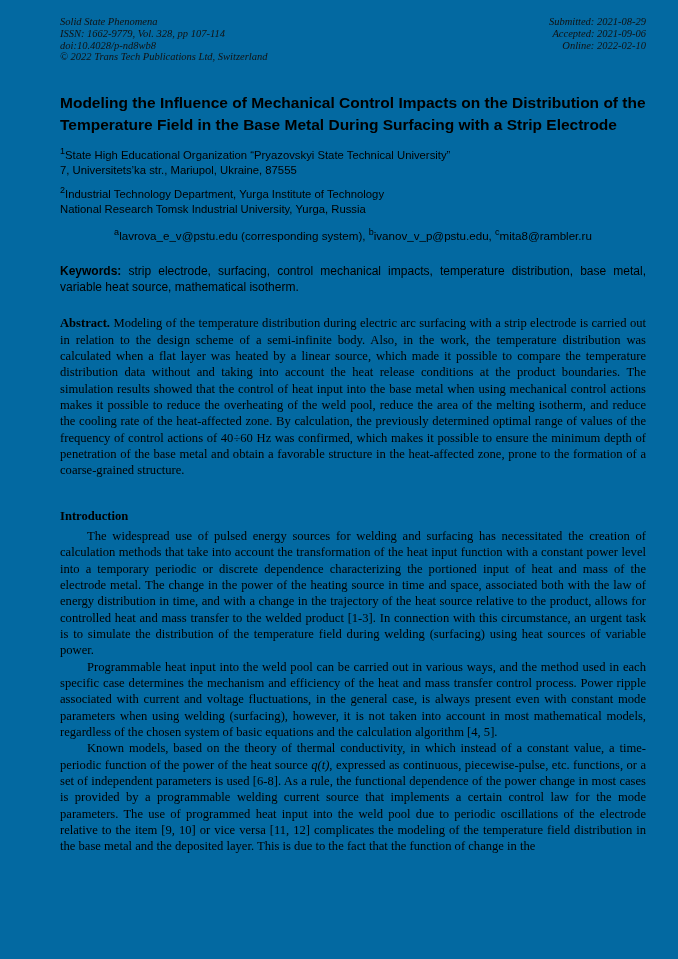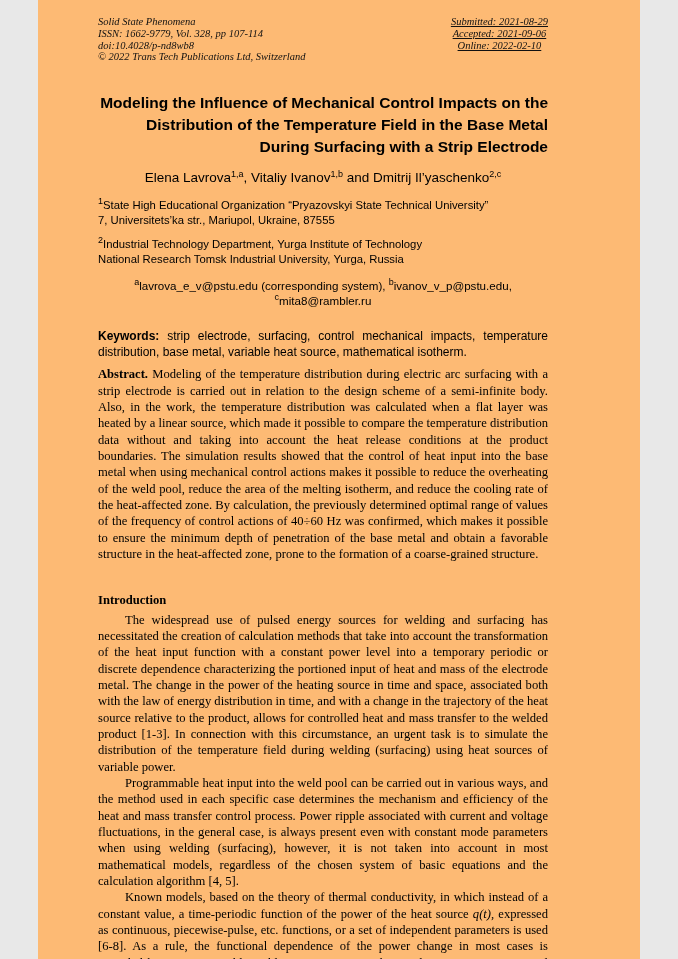--- a/index.html
+++ b/index.html
@@ -1,42 +1,42 @@
 <!DOCTYPE html>
 <html><head>
 <meta charset="utf-8">
 <style>
   html, body { margin: 0; padding: 0; background: #e8e8e8; }
   .page {
     position: relative;
-    width: 602px;
+    width: 678px;
     height: 959px;
     margin: 0 auto;
-    background: #fdba74;
+    background: #0369a1;
     box-sizing: border-box;
-    padding: 16px 92px 0 60px;
+    padding: 16px 32px 0 60px;
     color: #000;
     font-family: "Liberation Serif", serif;
     overflow: hidden;
   }
   
   .hdr {
     display: flex;
     justify-content: space-between;
     font-family: "Liberation Serif", serif;
     font-style: italic;
     font-size: 10.5px;
     line-height: 11.8px;
     color: #111;
   }
-  .hdr .right { text-align: center; text-decoration: underline; }
+  .hdr .right { text-align: right; }
   
   .title {
     margin-top: 29px;
-    text-align: right;
+    text-align: left;
     font-family: "Liberation Sans", sans-serif;
     font-weight: bold;
     font-size: 15.5px;
     line-height: 22px;
     color: #000;
   }
   
   .authors {
     margin-top: 11px;
     text-align: center;
@@ -68,21 +68,21 @@
   .keywords {
     margin-top: 21px;
     font-family: "Liberation Sans", sans-serif;
     font-size: 12px;
     line-height: 15.6px;
     text-align: justify;
   }
   .keywords .lbl { font-weight: bold; }
   
   .abstract {
-    margin-top: 6px;
+    margin-top: 20px;
     font-size: 12.6px;
     line-height: 16.35px;
     text-align: justify;
   }
   .abstract .lbl { font-weight: bold; }
   
   .section-heading {
     margin-top: 29px;
     font-size: 12.6px;
     font-weight: bold;
@@ -112,21 +112,20 @@
     </div>
     <div class="right">
       <div>Submitted: 2021-08-29</div>
       <div>Accepted: 2021-09-06</div>
       <div>Online: 2022-02-10</div>
     </div>
   </div>
 
   <div class="title">Modeling the Influence of Mechanical Control Impacts on the Distribution of the Temperature Field in the Base Metal During Surfacing with a Strip Electrode</div>
 
-  <div class="authors"><span>Elena Lavrova</span><sup>1,a</sup><span>, </span><span>Vitaliy Ivanov</span><sup>1,b</sup><span> and </span><span>Dmitrij Il’yaschenko</span><sup>2,c</sup></div>
 
   <div class="aff aff-1">
     <div><sup>1</sup><span>State High Educational Organization “Pryazovskyi State Technical University”</span></div>
     <div>7, Universitets’ka str., Mariupol, Ukraine, 87555</div>
   </div>
 
   <div class="aff aff-2">
     <div><sup>2</sup><span>Industrial Technology Department, Yurga Institute of Technology</span></div>
     <div>National Research Tomsk Industrial University, Yurga, Russia</div>
   </div>

